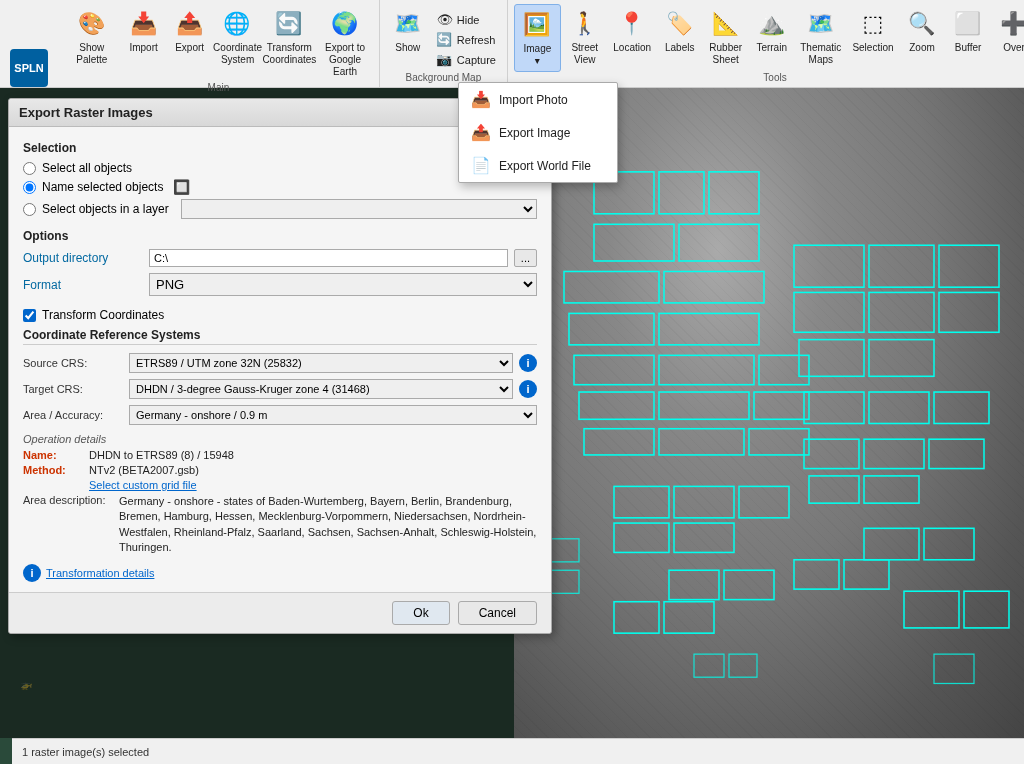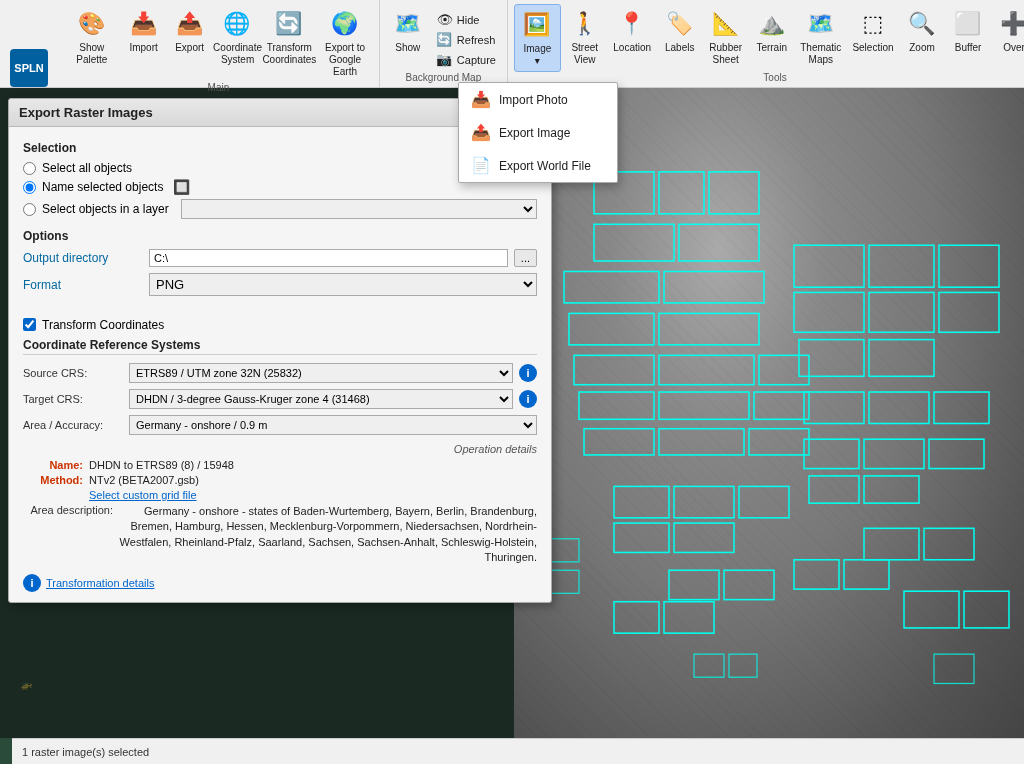--- a/index.html
+++ b/index.html
@@ -185,21 +185,21 @@
     .form-select { flex: 1; padding: 2px; font-size: 13px; border: 1px solid #aaa; }
     .browse-btn {
       padding: 2px 6px;
       font-size: 11px;
       border: 1px solid #aaa;
       background: #e8e8e8;
       cursor: pointer;
       border-radius: 2px;
     }
 
-    .checkbox-row { display: flex; align-items: flex-start; gap: 6px; margin: 22px 0 6px 0; }
+    .checkbox-row { display: flex; align-items: flex-end; gap: 6px; margin: 12px 0 6px 0; }
     .checkbox-row input { margin: 0; accent-color: #0066cc; }
 
     .crs-title {
       font-weight: 700; font-size: 12px; color: #222;
       margin-bottom: 8px;
       padding-bottom: 2px;
       border-bottom: 1px solid #ccc;
     }
     .crs-row { display: flex; align-items: center; margin-bottom: 6px; gap: 6px; }
     .crs-label { width: 100px; color: #333; flex-shrink: 0; font-size: 11px; }
@@ -212,21 +212,20 @@
       font-size: 11px;
       font-weight: bold;
       display: flex; align-items: center; justify-content: center;
       cursor: pointer;
       flex-shrink: 0;
     }
 
     .op-details {
       margin-top: 8px;
       margin-bottom: 6px;
-      text-align: right;
     }
     .op-details-title { font-size: 11px; color: #555; margin-bottom: 4px; font-style: italic; }
     .op-row { display: flex; gap: 6px; margin-bottom: 3px; font-size: 11px; }
     .op-key { color: #cc3300; font-weight: 700; width: 60px; flex-shrink: 0; }
     .op-val { color: #222; }
     .op-link { color: #0066cc; text-decoration: underline; cursor: pointer; }
     .area-desc-row { display: flex; gap: 6px; font-size: 11px; }
     .area-desc-key { color: #333; width: 90px; flex-shrink: 0; }
     .area-desc-val { color: #222; line-height: 1.4; }
     .transform-info {
@@ -600,19 +599,23 @@
         </div>
       </div>
 
       <div class="transform-info">
         <div class="info-btn">i</div>
         <a class="transform-link">Transformation details</a>
       </div>
 
     </div>
 
+    <div class="dialog-footer">
+      <button class="dialog-btn primary">Ok</button>
+      <button class="dialog-btn">Cancel</button>
+    </div>
   </div>
 
 </div>
 
 <div class="statusbar">
   <span>1 raster image(s) selected</span>
 </div>
 
 </body></html>

